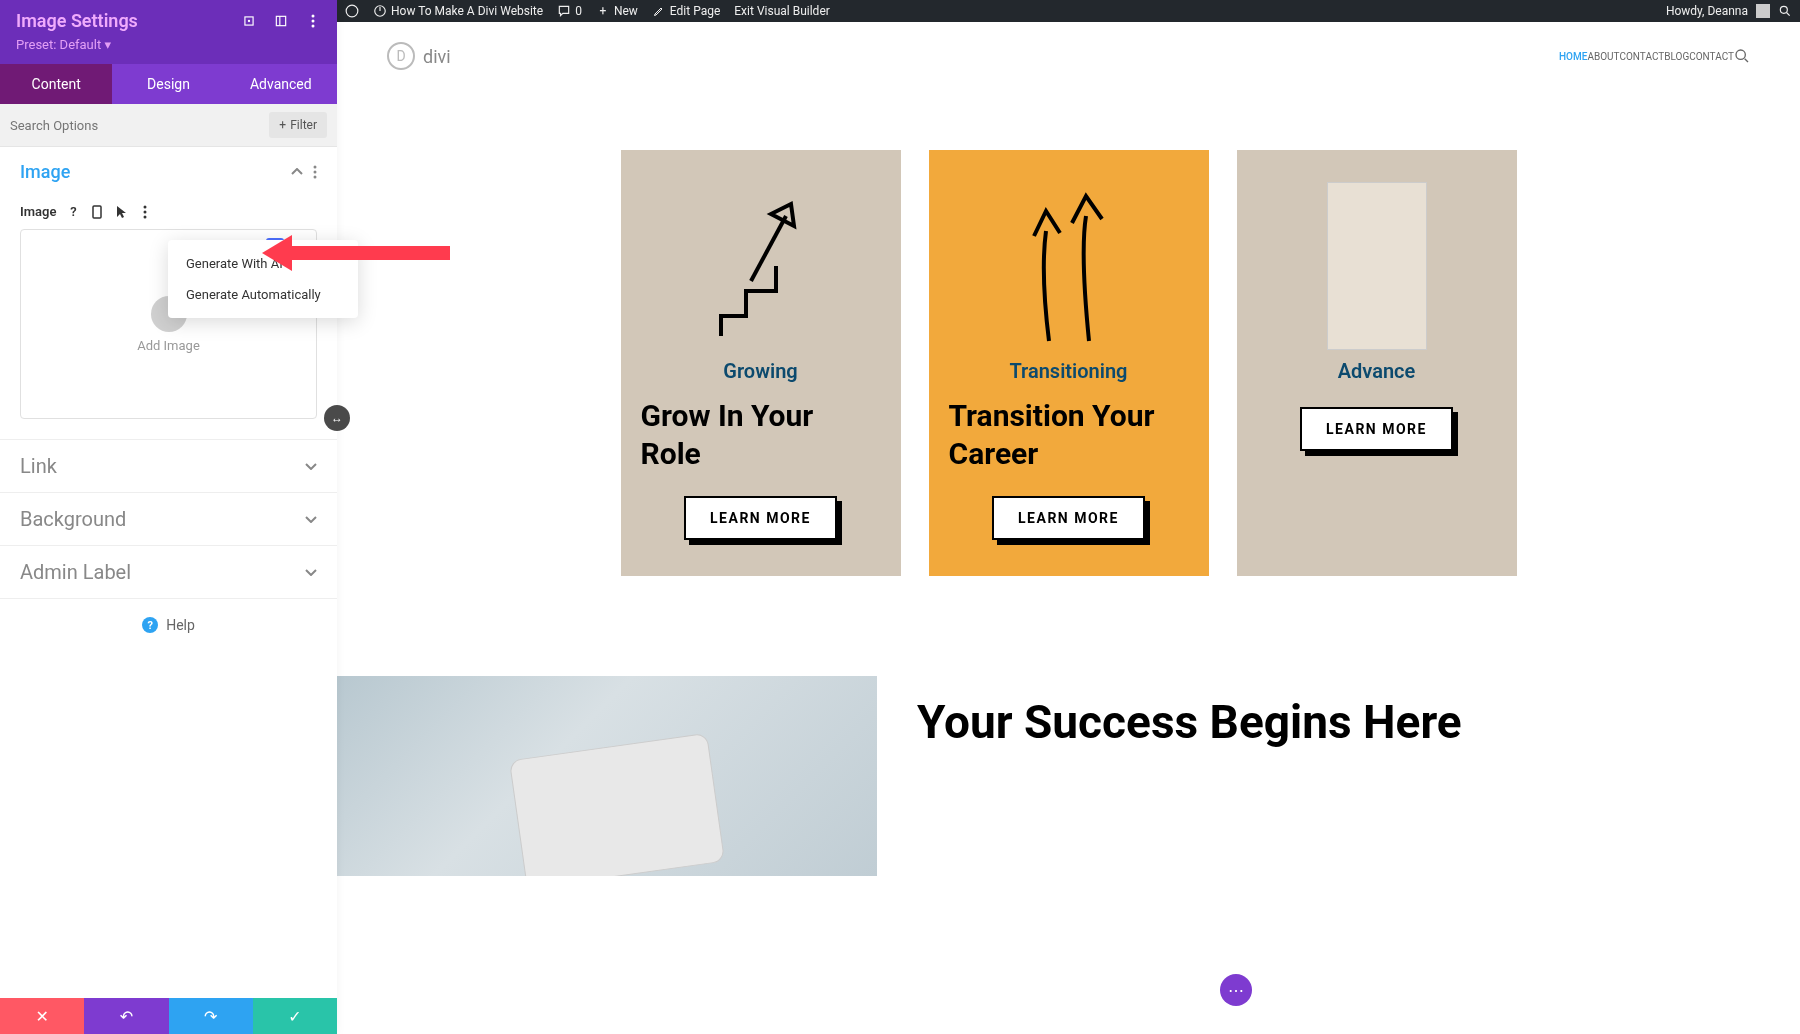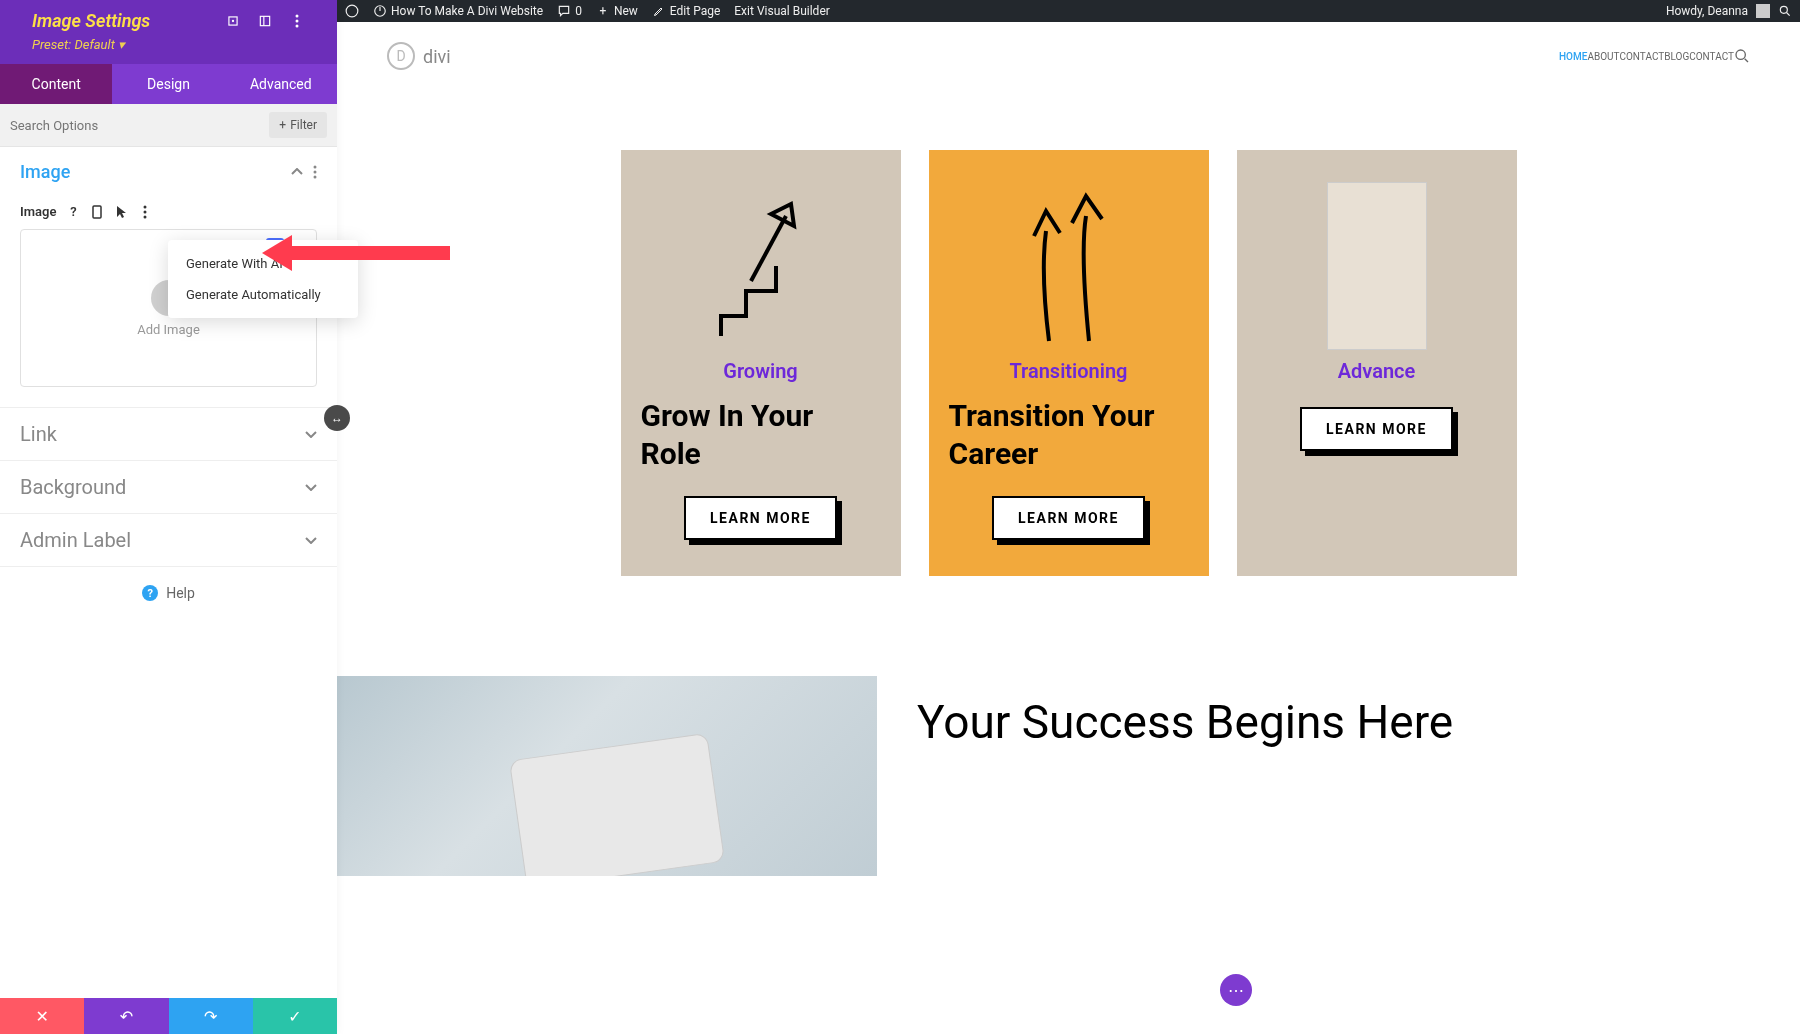--- a/index.html
+++ b/index.html
@@ -8,21 +8,21 @@
 
 .wp-admin-bar { height: 22px; background: #23282d; display: flex; align-items: center; justify-content: space-between; padding: 0 8px; font-size: 12px; color: #eee; position: absolute; top: 0; left: 337px; right: 0; }
 .wp-admin-left { display: flex; align-items: center; gap: 14px; }
 .wp-admin-left .item { display: flex; align-items: center; gap: 4px; cursor: pointer; }
 .wp-admin-right { display: flex; align-items: flex-start; gap: 8px; }
 .wp-icon { width: 14px; height: 14px; display: inline-flex; align-items: center; justify-content: center; }
 .avatar-sq { width: 14px; height: 14px; background: #ccc; }
 
 
 .sidebar { width: 337px; height: 100%; position: absolute; left: 0; top: 0; background: #fff; display: flex; flex-direction: column; z-index: 100; box-shadow: 0 0 10px rgba(0,0,0,0.05); }
-.sidebar-header { background: #6c2eb9; color: #fde047; padding: 10px 32px 12px; font-style: italic; }
+.sidebar-header { background: #6c2eb9; color: #f0abfc; padding: 10px 16px 12px; }
 .sidebar-header-top { display: flex; justify-content: space-between; align-items: center; }
 .sidebar-title { font-size: 18px; font-weight: 600; }
 .sidebar-header-icons { display: flex; gap: 16px; }
 .sidebar-header-icons .hi { width: 16px; height: 16px; cursor: pointer; display: flex; align-items: center; justify-content: center; }
 .preset-row { font-size: 13px; margin-top: 6px; opacity: 0.9; cursor: pointer; }
 
 .tabs { display: flex; background: #7e3bd0; }
 .tab { flex: 1; text-align: center; padding: 12px 0; font-size: 14px; color: #fff; cursor: pointer; }
 .tab.active { background: #701a75; }
 
@@ -32,21 +32,21 @@
 
 .section { border-bottom: 1px solid #eee; }
 .section-header { display: flex; justify-content: space-between; align-items: center; padding: 14px 20px; cursor: pointer; }
 .section-header.expanded .section-title { color: #2ea3f2; font-size: 18px; font-weight: 500; }
 .section-title { color: #888; font-size: 20px; }
 .section-header-icons { display: flex; gap: 10px; align-items: center; color: #999; }
 
 .image-field { padding: 8px 20px 20px; }
 .image-label-row { display: flex; align-items: center; gap: 10px; font-size: 13px; font-weight: 600; color: #333; }
 .image-label-row .il { width: 14px; height: 14px; cursor: pointer; display: flex; align-items: center; justify-content: center; }
-.image-dropzone { margin-top: 10px; border: 1px solid #e0e0e0; border-radius: 4px; height: 158px; position: relative; display: flex; flex-direction: column; align-items: center; justify-content: center; color: #999; font-size: 13px; }
+.image-dropzone { margin-top: 10px; border: 1px solid #e0e0e0; border-radius: 4px; height: 190px; position: relative; display: flex; flex-direction: column; align-items: center; justify-content: center; color: #999; font-size: 13px; }
 .dz-circle { width: 36px; height: 36px; background: #d0d0d0; border-radius: 50%; margin-bottom: 6px; }
 .dz-tools { position: absolute; top: 8px; right: 8px; display: flex; gap: 6px; }
 .dz-tool { width: 18px; height: 16px; border-radius: 3px; display: flex; align-items: center; justify-content: center; font-size: 9px; cursor: pointer; }
 .dz-tool.ai { background: #4c6fff; color: #fff; }
 .dz-tool.opt { color: #666; }
 
 .dropdown-menu { position: absolute; top: 240px; left: 168px; background: #fff; border-radius: 4px; box-shadow: 0 4px 20px rgba(0,0,0,0.15); padding: 8px 0; z-index: 200; min-width: 190px; }
 .dropdown-item { padding: 8px 18px; font-size: 13px; color: #333; cursor: pointer; }
 
 .arrow { position: absolute; top: 246px; left: 290px; z-index: 201; }
@@ -72,29 +72,29 @@
 .logo-circle { width: 28px; height: 28px; border: 2px solid #bbb; border-radius: 50%; display: flex; align-items: center; justify-content: center; font-size: 14px; color: #bbb; }
 .nav { display: flex; align-items: center; font-size: 10px; color: #666; }
 .nav .ni { cursor: pointer; }
 .nav .ni.active { color: #2ea3f2; font-weight: 500; }
 
 .cards { display: flex; gap: 28px; padding: 60px 110px 40px; justify-content: center; }
 .card { width: 280px; height: 426px; background: #d2c7b8; display: flex; flex-direction: column; align-items: center; padding: 28px 20px; }
 .card.highlight { background: #f2a93c; }
 .card-icon-area { height: 175px; width: 100%; display: flex; align-items: center; justify-content: center; }
 .card-icon-placeholder { width: 100px; height: 168px; border: 1px solid #ccc; background: #e8e0d4; }
-.card-sub { font-size: 20px; font-weight: 600; color: #6d28d9; margin-top: 6px; }
+.card-sub { font-size: 20px; font-weight: 600; color: #0c4a6e; margin-top: 6px; }
 .card-title { font-size: 30px; font-weight: 700; color: #000; text-align: left; margin-top: 14px; line-height: 1.25; }
 .card-btn { margin-top: 24px; background: #fff; border: 2px solid #000; padding: 12px 24px; font-size: 14px; font-weight: 700; letter-spacing: 1.5px; cursor: pointer; box-shadow: 5px 5px 0 #000; }
 
 .hero-bottom { padding: 60px 0 0; position: relative; display: flex; }
 .hero-img { width: 540px; height: 200px; background: linear-gradient(135deg, #b8c8d0 0%, #d8e0e4 40%, #c0cdd4 100%); position: relative; overflow: hidden; }
 .device { position: absolute; bottom: 0; left: 180px; width: 200px; height: 130px; background: #e8e8e8; border-radius: 12px; transform: rotate(-8deg); border: 1px solid #ccc; }
 .hero-text { padding: 20px 40px; }
-.hero-title { font-size: 46px; font-weight: 400; color: #000; line-height: 1.15; }
+.hero-title { font-size: 46px; font-weight: 700; color: #000; line-height: 1.15; }
 
 .fab { position: absolute; left: 883px; bottom: 28px; width: 32px; height: 32px; background: #7e3bd0; border-radius: 50%; display: flex; align-items: center; justify-content: center; color: #fff; cursor: pointer; font-size: 16px; }
 
 svg { display: block; }
 </style>
 </head>
 <body>
 
 <div class="wp-admin-bar">
   <div class="wp-admin-left">

